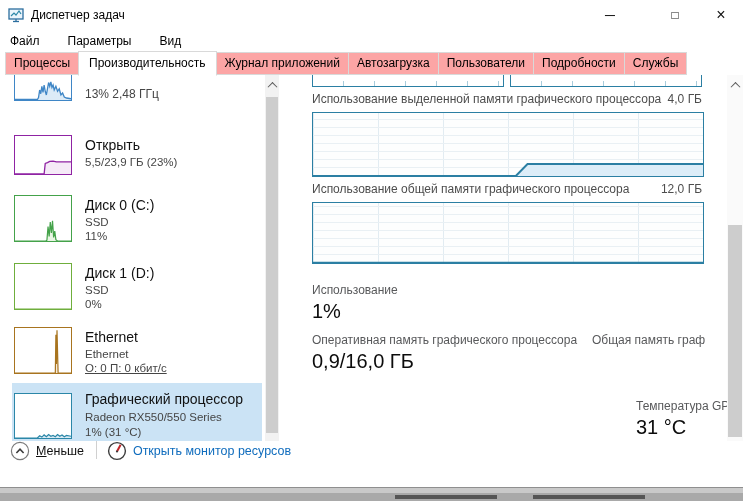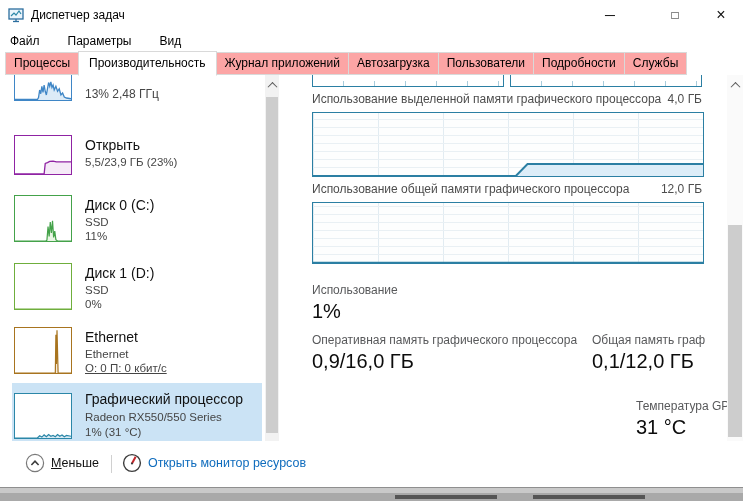--- a/index.html
+++ b/index.html
@@ -55,21 +55,21 @@
   .chart-header{position:absolute;left:32px;width:390px;display:flex;justify-content:space-between;font-size:12px;color:#4d4d4d;white-space:nowrap;}
   .chart-box{position:absolute;left:32px;width:390px;border:1px solid #2b7fa3;overflow:hidden;background:#fdfefe;
     background-image:
       repeating-linear-gradient(to top,#e9f0f4 0 1px,transparent 1px 8px),
       repeating-linear-gradient(to right,#e2ecf2 0 1px,transparent 1px 65px);}
   .stat{position:absolute;white-space:nowrap;}
   .stat .lbl{font-size:12px;color:#58595b;}
   .stat .val{font-size:20px;color:#0c0c0c;margin-top:3px;}
 
   
-  .footer{position:absolute;left:0;bottom:14px;right:0;height:32px;background:#fff;display:flex;align-items:flex-end;padding-left:25px;}
+  .footer{position:absolute;left:0;bottom:14px;right:0;height:32px;background:#fff;display:flex;align-items:flex-start;padding-left:10px;}
   .less-btn{display:flex;align-items:center;gap:6px;cursor:default;}
   .less-label{display:inline-block;font-size:12.5px;color:#111;}
   .less-label::first-letter{text-decoration:underline;}
   .v-divider{width:1px;height:18px;background:#d0d0d0;margin:0 10px 0 12px;}
   .rm-link{display:flex;align-items:center;gap:6px;}
   .rm-label{font-size:12.5px;color:#0f6cbd;}
 
   
   .bottom-strip{position:absolute;left:0;top:487px;width:743px;height:14px;
     background:linear-gradient(#c9c9c9 0 5px,#a9a9a9 5px 100%);border-top:1px solid #8f8f8f;box-sizing:border-box;}
@@ -224,21 +224,20 @@
         <div class="stat" style="left:32px;top:208px;">
           <div class="lbl">Использование</div>
           <div class="val">1%</div>
         </div>
         <div class="stat" style="left:32px;top:258px;">
           <div class="lbl">Оперативная память графического процессора</div>
           <div class="val">0,9/16,0 ГБ</div>
         </div>
         <div class="stat" style="left:312px;top:258px;">
           <div class="lbl">Общая память граф</div>
-          <div class="val">0,1/12,0 ГБ</div>
         </div>
         <div class="stat" style="left:312px;top:324px;margin-left:44px;">
           <div class="lbl">Температура GPU</div>
           <div class="val">31 °C</div>
         </div>
 
         <div class="scrollbar sb-main">
           <div class="sb-arrow" style="top:2px;">
               <div class="chev up"></div>
             </div>

